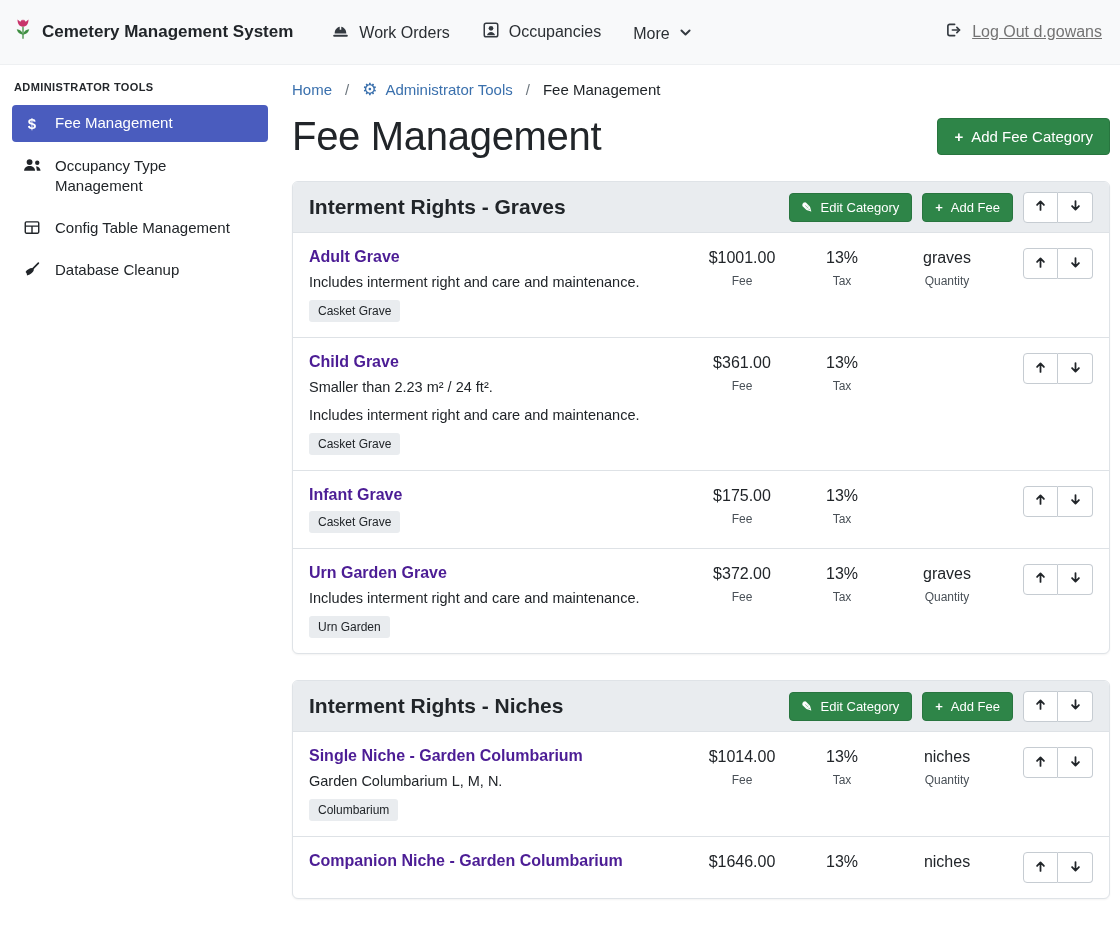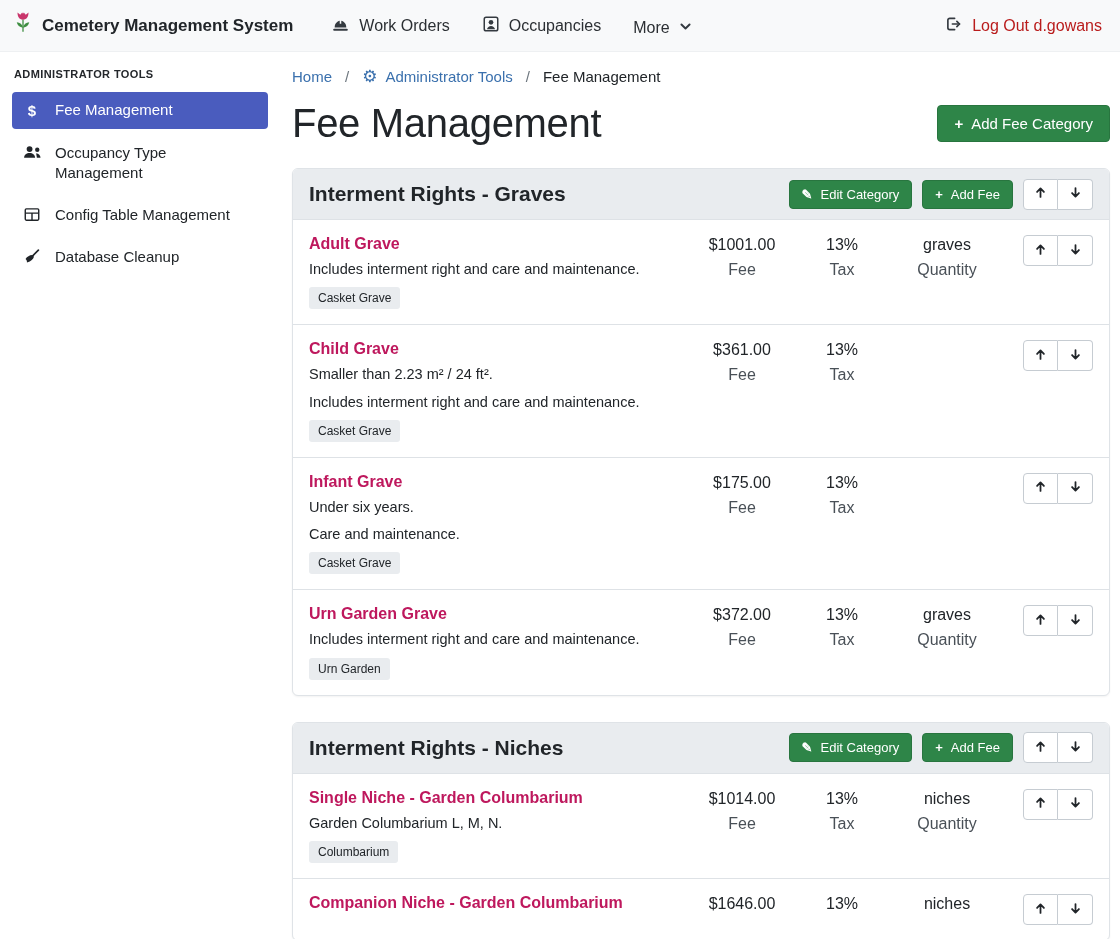--- a/index.html
+++ b/index.html
@@ -5,33 +5,33 @@
   * { box-sizing: border-box; margin: 0; padding: 0; }
   html,body { width:1120px; height:939px; overflow:hidden; }
   body {
     font-family: "Liberation Sans", sans-serif;
     background:#ffffff; color:#212529;
   }
   .app { width:1120px; height:939px; overflow:hidden; display:flex; flex-direction:column; }
 
   
   .navbar {
-    height:52px; background:#f8f9fa; display:flex; align-items:center;
+    height:65px; background:#f8f9fa; display:flex; align-items:center;
     padding:0 18px 0 12px; flex:0 0 auto; border-bottom:1px solid #eef0f2;
   }
   .brand { display:flex; align-items:center; gap:8px; cursor:pointer; }
   .brand-text { font-size:17px; font-weight:700; color:#212529; white-space:nowrap; }
   .nav-links { display:flex; align-items:flex-end; margin-left:22px; }
   .nav-link {
     display:flex; align-items:center; gap:9px; padding:8px 16px;
     font-size:16px; color:#2b2f33; cursor:pointer; white-space:nowrap;
   }
   .nav-link svg, .logout svg { color:#343a40; }
   .navbar-right { margin-left:auto; }
-  .logout { display:flex; align-items:center; gap:9px; font-size:16px; color:#b91c1c; cursor:pointer; }
+  .logout { display:flex; align-items:center; gap:9px; font-size:16px; color:#737373; cursor:pointer;text-decoration:underline; }
 
   
   .content-wrap { display:flex; flex:1 1 auto; min-height:0; }
 
   
   .sidebar { width:280px; flex:0 0 280px; padding:14px 12px; background:#ffffff; }
   .sidebar-heading {
     font-size:11px; font-weight:700; letter-spacing:.4px; color:#24272b;
     margin:2px 0 12px 2px;
   }
@@ -83,29 +83,29 @@
     width:35px; height:31px; background:#fff; border:1px solid #c6ccd2;
     display:flex; align-items:center; justify-content:center; cursor:pointer;
     color:#212529; padding:0;
   }
   .arrow-btn.up { border-radius:4px 0 0 4px; }
   .arrow-btn.down { border-radius:0 4px 4px 0; border-left:none; }
 
   
   .fee-row { display:flex; align-items:flex-start; padding:15px 16px; border-top:1px solid #dee2e6; }
   .fee-main { flex:1 1 auto; min-width:0; padding-right:6px; }
-  .fee-name { font-size:16px; font-weight:600; color:#be185d; cursor:pointer; margin-bottom:6px; }
+  .fee-name { font-size:16px; font-weight:600; color:#4c1d95; cursor:pointer; margin-bottom:6px; }
   .fee-desc { font-size:14.5px; color:#212529; margin-bottom:7px; line-height:1.4; }
   .fee-badge {
     display:inline-block; background:#e9ecef; color:#212529; font-size:12px;
     padding:4px 9px; border-radius:3px; margin-top:1px;
   }
   .fee-col { text-align:center; padding-top:1px; }
   .fee-col .val { font-size:16px; color:#212529; }
-  .fee-col .lbl { font-size:16px; color:#495057; margin-top:7px; }
+  .fee-col .lbl { font-size:12px; color:#495057; margin-top:7px; }
   .col-fee { width:110px; flex:0 0 110px; }
   .col-tax { width:90px; flex:0 0 90px; }
   .col-qty { width:120px; flex:0 0 120px; }
   .row-arrows { flex:0 0 auto; margin-left:16px; }
 </style>
 </head>
 <body>
 
 <div class="app">
 
@@ -334,24 +334,20 @@
           <svg width="13" height="13" viewBox="0 0 16 16">
                         <path d="M8 2.5v10M3.8 8.7L8 13l4.2-4.3" fill="none" stroke="currentColor" stroke-width="2.2" stroke-linecap="round" stroke-linejoin="round"></path>
                       </svg>
         </span>
       </button>
     </span>
   </div>
               <div class="fee-row">
     <div class="fee-main">
       <div class="fee-name">Infant Grave</div>
-      <div>
-                    <div class="fee-desc">Under six years.</div>
-                    <div class="fee-desc">Care and maintenance.</div>
-                  </div>
       <span class="fee-badge">Casket Grave</span>
     </div>
     <div class="fee-col col-fee">
       <div class="val">$175.00</div>
       <div class="lbl">Fee</div>
     </div>
     <div class="fee-col col-tax">
       <div class="val">13%</div>
       <div class="lbl">Tax</div>
     </div>

